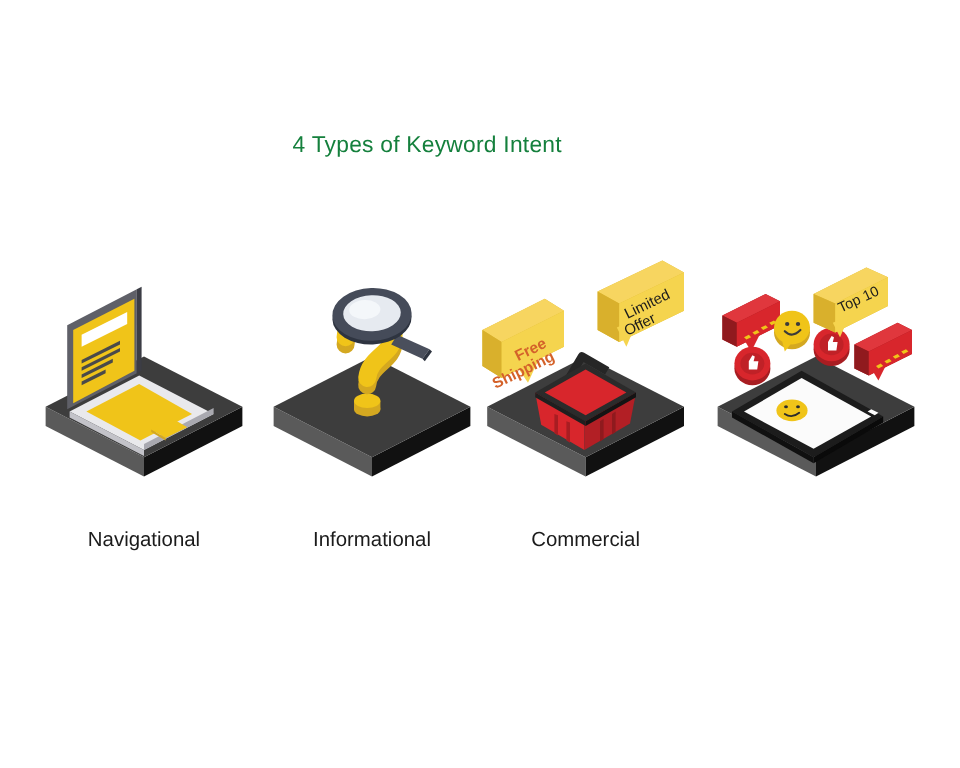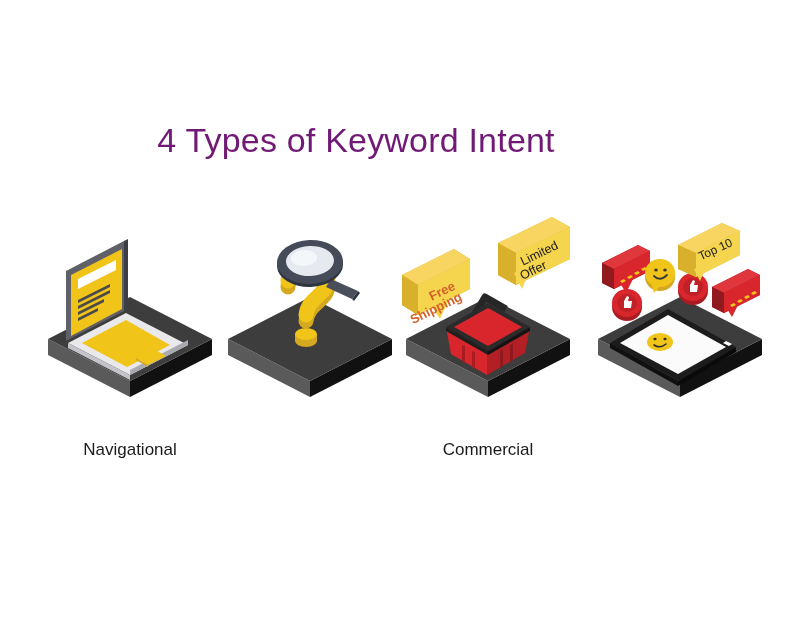--- a/index.html
+++ b/index.html
@@ -17,34 +17,34 @@
     color: #1a1a1a;
   }
 
   
   #page-title {
     position: absolute;
     top: 98px;
     left: 0;
     width: 712px;
     text-align: center;
-    font-size: 34px;
+    font-size: 19px;
     font-weight: 400;
     letter-spacing: 0.2px;
-    color: #701a75;
+    color: #15803d;
   }
 
   
   .scene {
     position: absolute;
     top: 215px;
     width: 200px;
     height: 260px;
   }
-  .scene-0 { left: 30px; }
+  .scene-0 { left: 20px; }
   .scene-1 { left: 210px; }
   .scene-2 { left: 388px; }
   .scene-3 { left: 580px; }
 
   .art {
     position: absolute;
     left: 0;
     top: 0;
     width: 200px;
     height: 200px;
@@ -139,20 +139,21 @@
         <polygon points="148,76 142,84 144,86 150,78" fill="#2e3440"></polygon>
 
         <ellipse cx="100" cy="50" rx="33" ry="22" transform="rotate(-2 100 50)" fill="#2e3440"></ellipse>
         <ellipse cx="100" cy="47" rx="33" ry="22" transform="rotate(-2 100 47)" fill="#454b59"></ellipse>
 
         <ellipse cx="100" cy="46" rx="24" ry="15" transform="rotate(-2 100 46)" fill="#e6eaf0"></ellipse>
         <ellipse cx="94" cy="43" rx="13" ry="8" transform="rotate(-2 94 43)" fill="#f4f7fa"></ellipse>
       </g>
     </svg>
   </div>
+  <div class="scene-label">Informational</div>
 </div>
 
 <div class="scene scene-2">
   <div class="art">
     <svg width="200" height="200" viewBox="0 0 200 200">
 
       <g>
         <polygon points="100,182 18,140 18,124 100,166" fill="#5a5a5a"></polygon>
         <polygon points="100,182 182,140 182,124 100,166" fill="#111111"></polygon>
         <polygon points="18,124 100,82 182,124 100,166" fill="#3d3d3d"></polygon>

